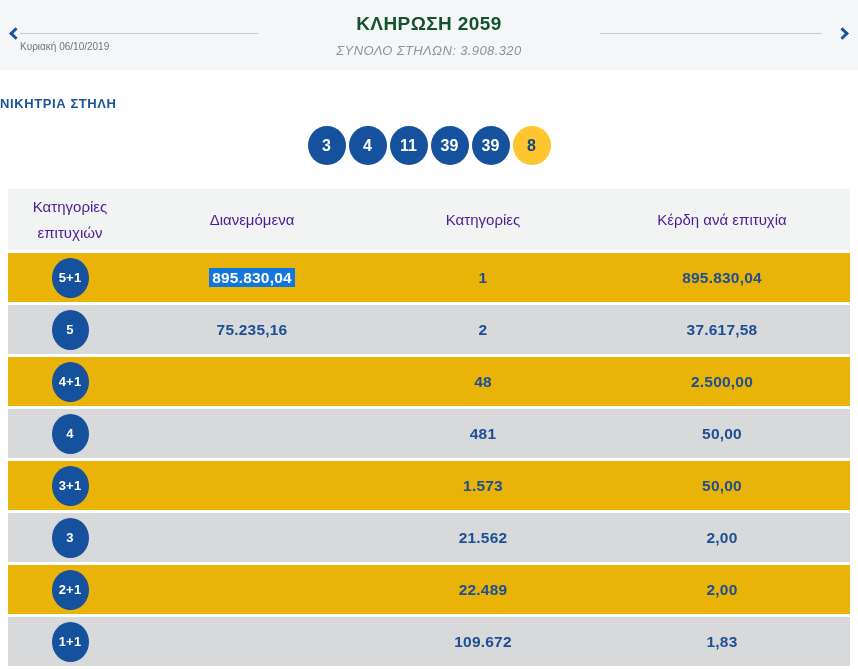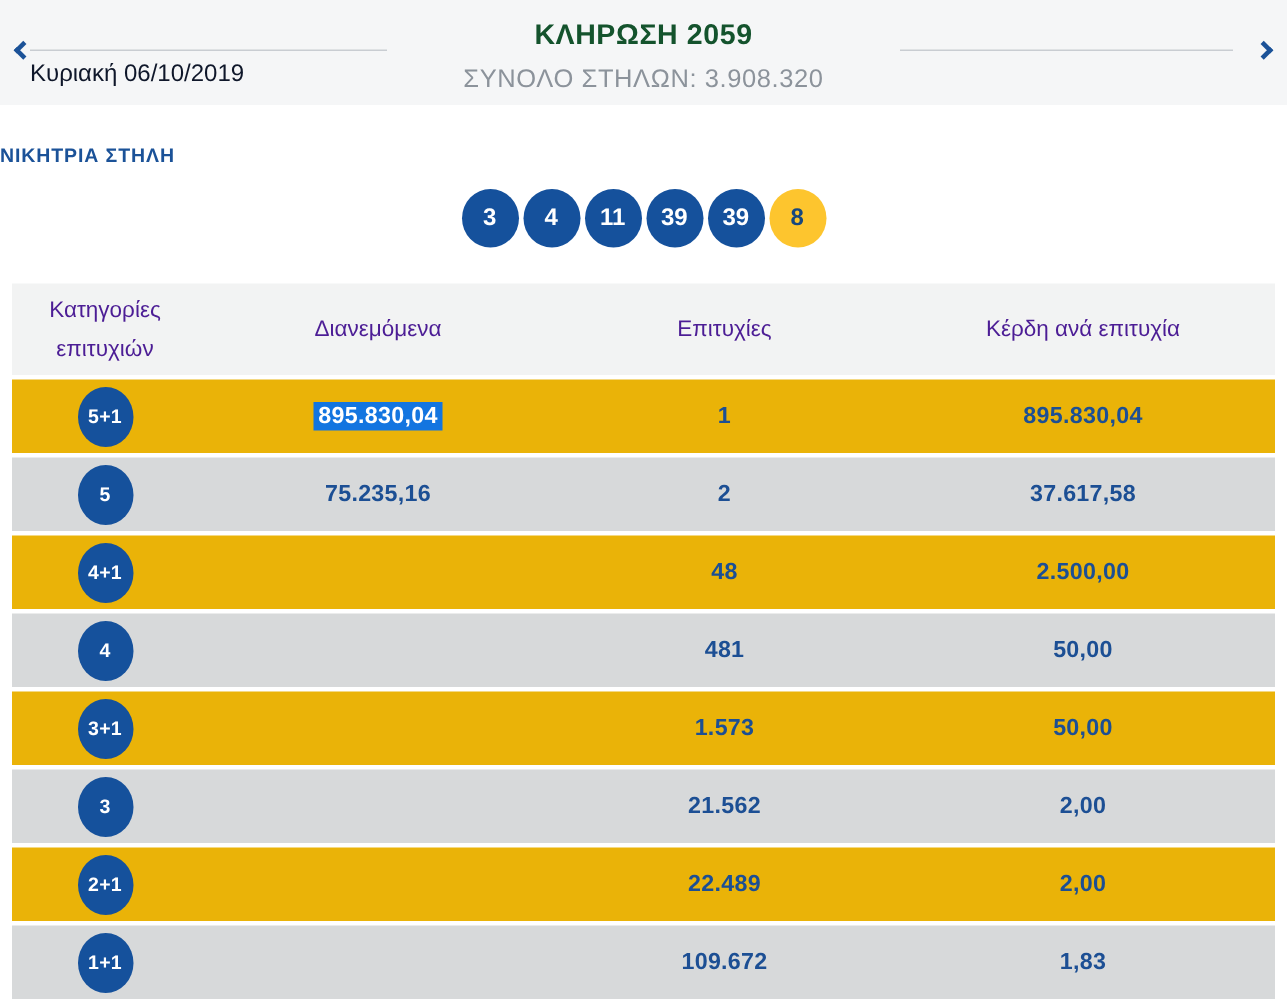--- a/index.html
+++ b/index.html
@@ -12,24 +12,24 @@
   .nav-btn.prev { left:6px; }
   .nav-btn.next { right:7px; }
   .chev { display:block; width:9px; height:9px;
     border-left:3px solid #1b5298; border-bottom:3px solid #1b5298; margin:3px auto; }
   .chev.left  { transform:rotate(45deg); }
   .chev.right { transform:rotate(225deg); }
   .rule { position:absolute; top:33px; height:1px; background:#c9cdd2; }
   .rule.left  { left:20px;  width:238px; }
   .rule.right { left:600px; width:222px; }
   .draw-date { position:absolute; left:20px; top:41px;
-    font-size:16px; color:#0f172a; }
+    font-size:10px; color:#737373; }
   .top-center { position:absolute; left:229px; width:400px; top:13px; text-align:center; }
   .draw-title { font-size:19px; font-weight:bold; color:#14532d; letter-spacing:.4px; }
-  .draw-total { margin-top:8px; font-size:17px; color:#8c939b; letter-spacing:.4px; }
+  .draw-total { margin-top:8px; font-size:13px; color:#8c939b; letter-spacing:.4px;font-style:italic; }
 
   
   .win-section { margin-top:26px; }
   .win-title { font-size:13px; font-weight:bold; color:#1b5298; letter-spacing:.6px; }
   .balls { margin-top:15px; display:flex; justify-content:center; gap:3px; }
   .ball { width:38px; height:39px; border-radius:50%; background:#15519c;
     color:#ffffff; font-size:16px; font-weight:bold;
     display:flex; align-items:center; justify-content:center; }
   .ball.bonus { background:#fdc52e; color:#17477e; }
 
@@ -77,21 +77,21 @@
     <div class="ball">39</div>
     <div class="ball bonus">8</div>
   </div>
 </div>
 
 <div class="results">
 
   <div class="grid-row thead">
     <div class="th">Κατηγορίες επιτυχιών</div>
     <div class="th">Διανεμόμενα</div>
-    <div class="th">Επιτυχίες</div>
+    <div class="th">Κατηγορίες</div>
     <div class="th">Κέρδη ανά επιτυχία</div>
   </div>
 
   <div class="grid-row trow light">
     <div>
         <span class="badge">5+1</span>
       </div>
     <div><span class="text-selected">895.830,04</span></div>
     <div>1</div>
     <div>895.830,04</div>

